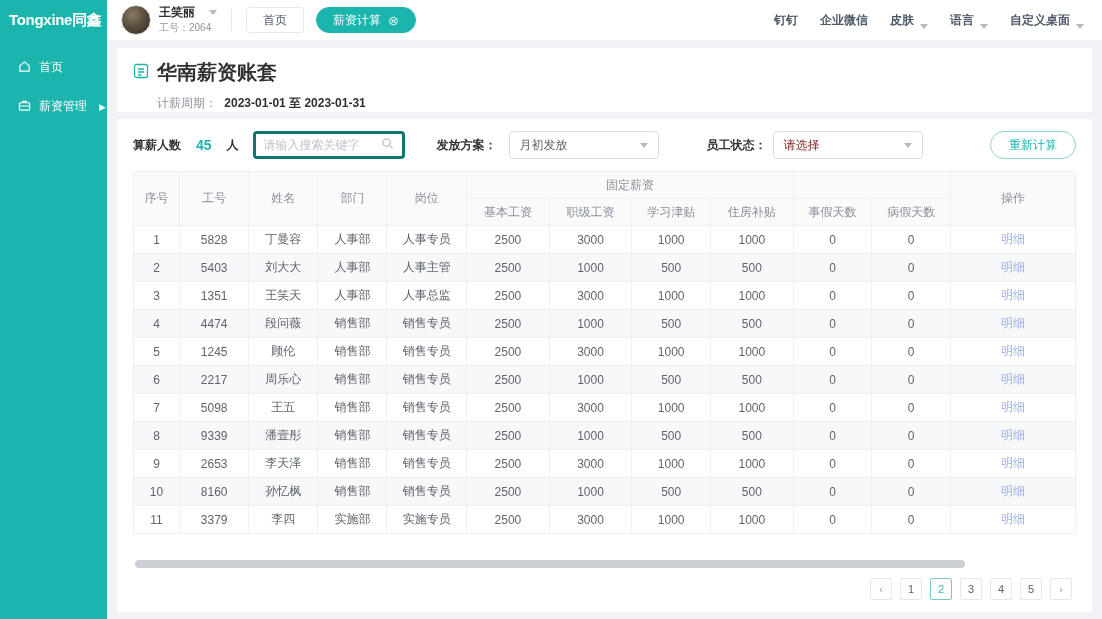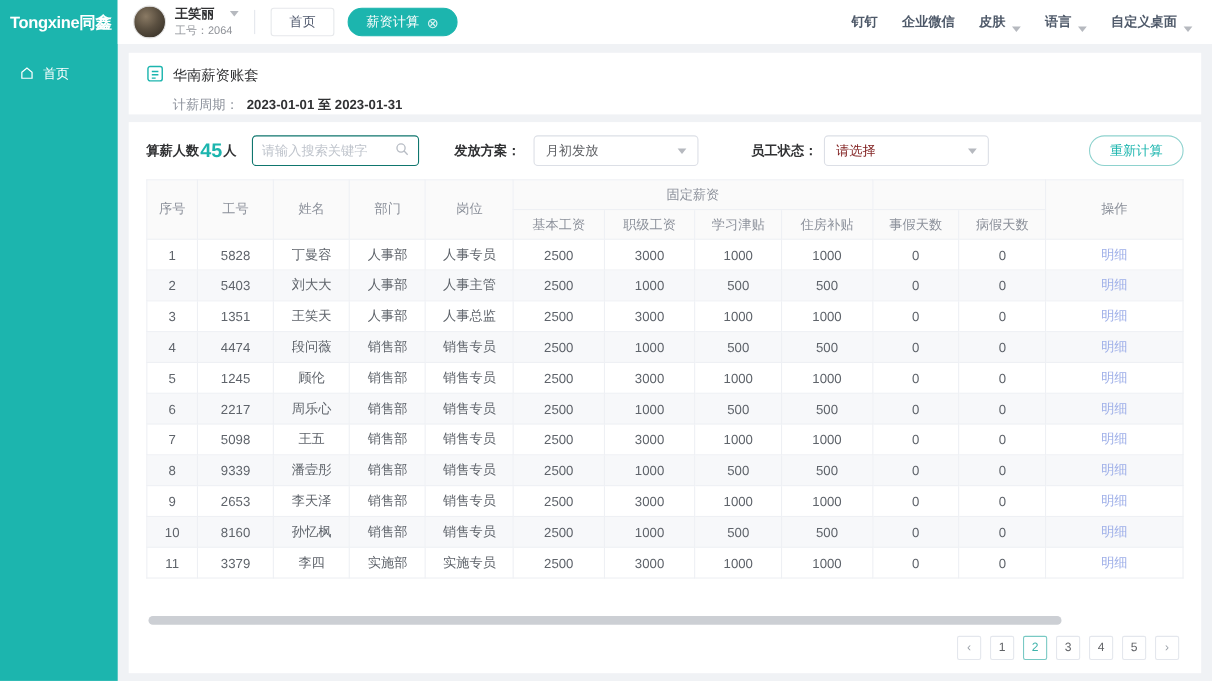--- a/index.html
+++ b/index.html
@@ -40,35 +40,35 @@
   .right-menu { margin-left:auto; display:flex; align-items:center; gap:22px;
     color:#4e5969; font-weight:bold; }
   .right-item { display:flex; align-items:flex-end; gap:6px; cursor:pointer; }
 
   
   .content { flex:1; padding:8px 10px 7px; display:flex; flex-direction:column;
     gap:7px; overflow:hidden; }
   .card { background:#fff; }
   .title-card { padding:11px 16px 0; flex-shrink:0; }
   .title-row { display:flex; align-items:center; gap:8px; }
-  .page-title { font-size:13px; font-weight:normal; color:#303133; }
+  .page-title { font-size:20px; font-weight:bold; color:#303133; }
   .period { margin:9px 0 0 24px; }
   .period-label { color:#8b909a; }
   .period-value { color:#303133; font-weight:bold; margin-left:4px; }
   .page-tabs { display:flex; gap:38px; margin-top:13px; padding-left:6px; }
   .page-tab { padding:0 2px 10px; color:#303133; cursor:pointer;
     border-bottom:2px solid transparent; }
   .page-tab.active { color:#1cb5ae; border-bottom-color:#1cb5ae; }
 
   .table-card { flex:1; padding:12px 16px 8px; display:flex; flex-direction:column;
     min-height:0; }
   .filter-row { display:flex; align-items:center; flex-shrink:0; margin-bottom:12px; }
   .flabel { color:#303133; font-weight:bold; }
-  .count-num { color:#1cb5ae; font-size:18px; font-weight:bold; margin:0 1px; }
-  .search { width:152px; height:28px; border:1px solid #0f766e; border-radius:4px;
+  .count-num { color:#1cb5ae; font-size:14px; font-weight:bold; margin:0 15px; }
+  .search { width:152px; height:28px; border:3px solid #0f766e; border-radius:4px;
     display:flex; align-items:center; margin-left:14px; padding:0 8px; background:#fff; }
   .search input { border:none; outline:none; flex:1; font-size:12px; color:#606266;
     font-family:inherit; min-width:0; background:transparent; }
   .search input::placeholder { color:#bfc4cc; }
   .select { height:28px; border:1px solid #dcdfe6; border-radius:4px; background:#fff;
     display:flex; align-items:center; justify-content:space-between; padding:0 10px;
     color:#606266; cursor:pointer; }
   .sel-caret { width:0; height:0; border-left:4px solid transparent;
     border-right:4px solid transparent; border-top:5px solid #b6b9bf; }
   .recalc { margin-left:auto; height:28px; padding:0 18px; background:#fff;
@@ -107,20 +107,30 @@
   <aside class="sidebar">
     <div class="logo">Tongxine同鑫</div>
     <nav class="nav">
       <div class="nav-item">
         <span>
           <svg width="13" height="13" viewBox="0 0 14 14" fill="none" stroke="#fff" stroke-width="1.2">
             <path d="M2 6.2 L7 2 L12 6.2 V12 H2 Z"></path>
           </svg>
         </span>
         <span>首页</span>
+      </div>
+      <div class="nav-item">
+        <span>
+          <svg width="13" height="13" viewBox="0 0 14 14" fill="none" stroke="#fff" stroke-width="1.2">
+            <rect x="1.5" y="4" width="11" height="8" rx="1"></rect>
+            <path d="M5 4 V2.5 H9 V4 M1.5 7.5 H12.5"></path>
+          </svg>
+        </span>
+        <span>薪资管理</span>
+        <span class="nav-arrow">▶</span>
       </div>
     </nav>
   </aside>
 
   <div class="main">
 
     <header class="topbar">
       <div class="avatar"></div>
       <div class="user-meta">
         <span class="user-name">

